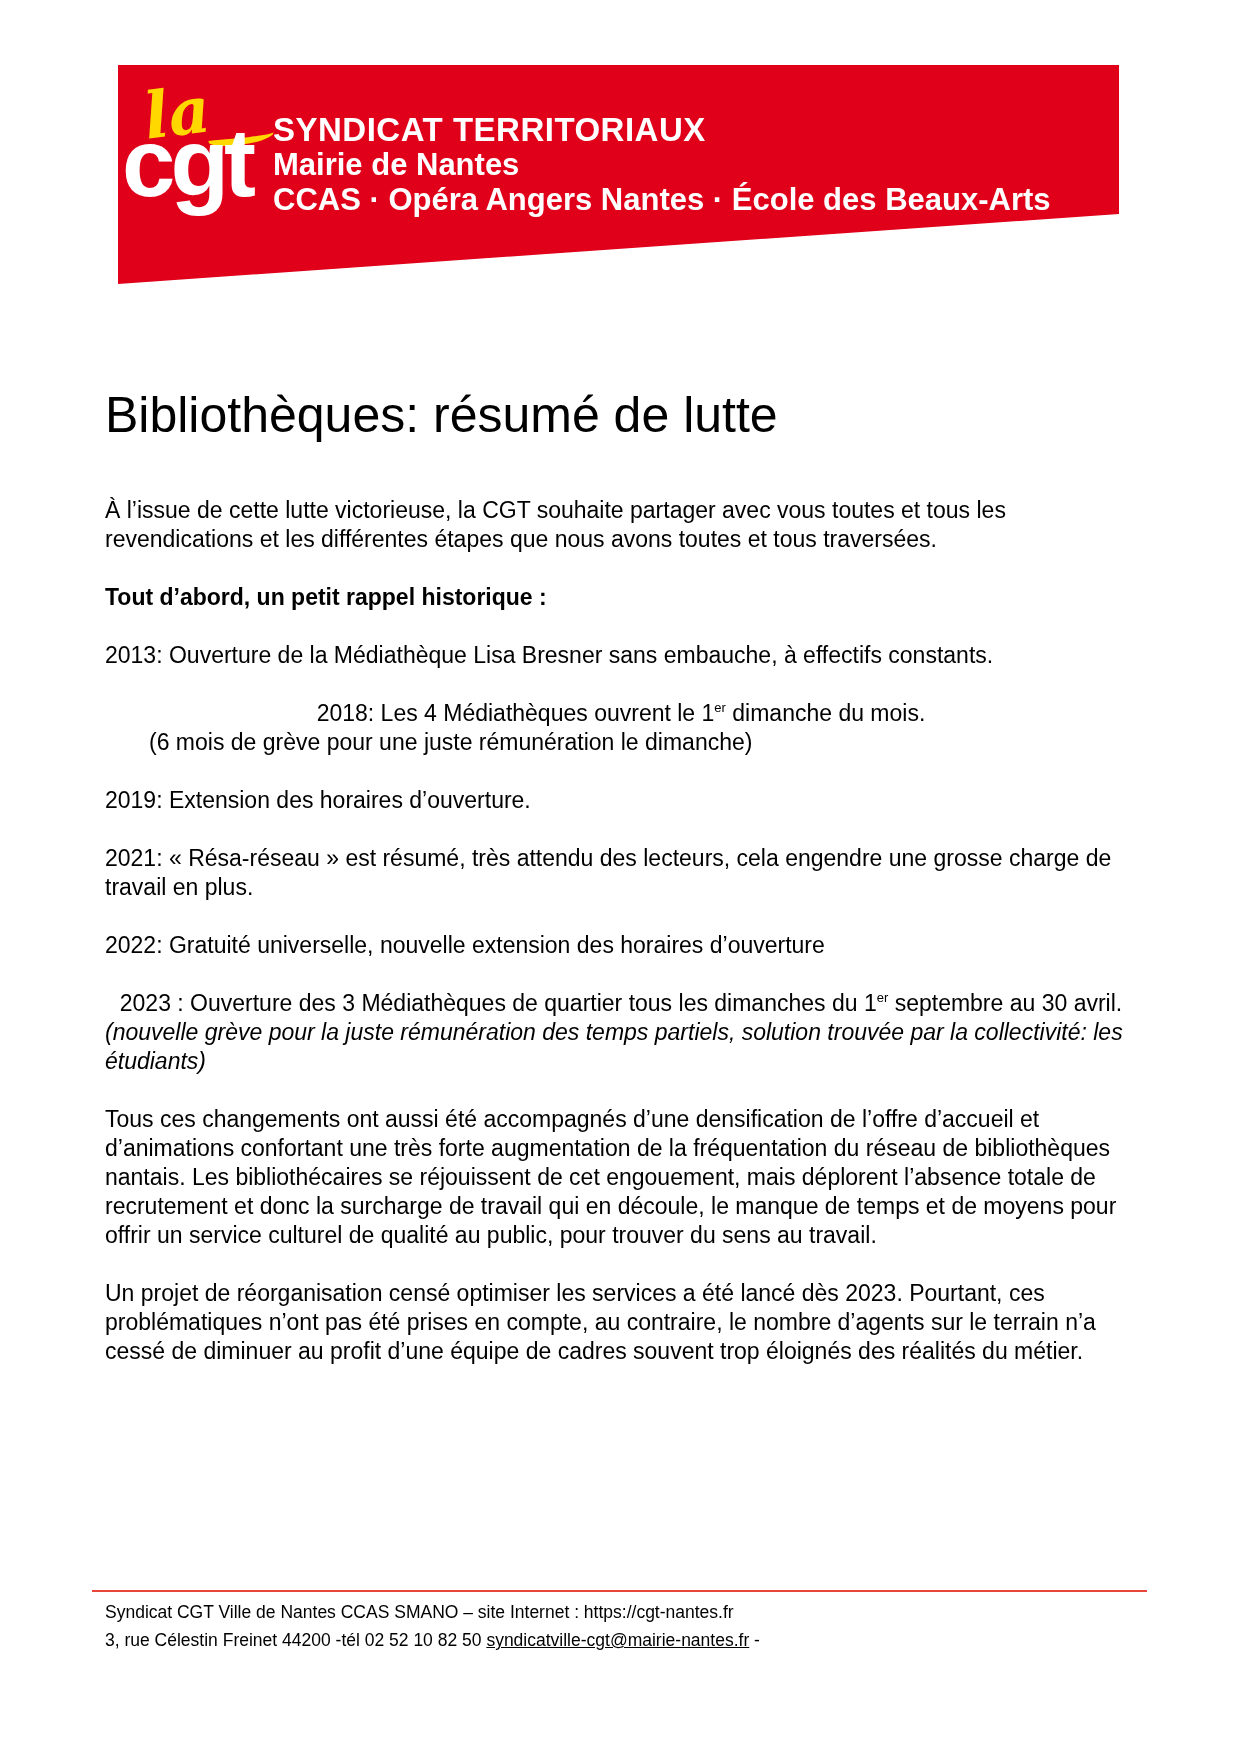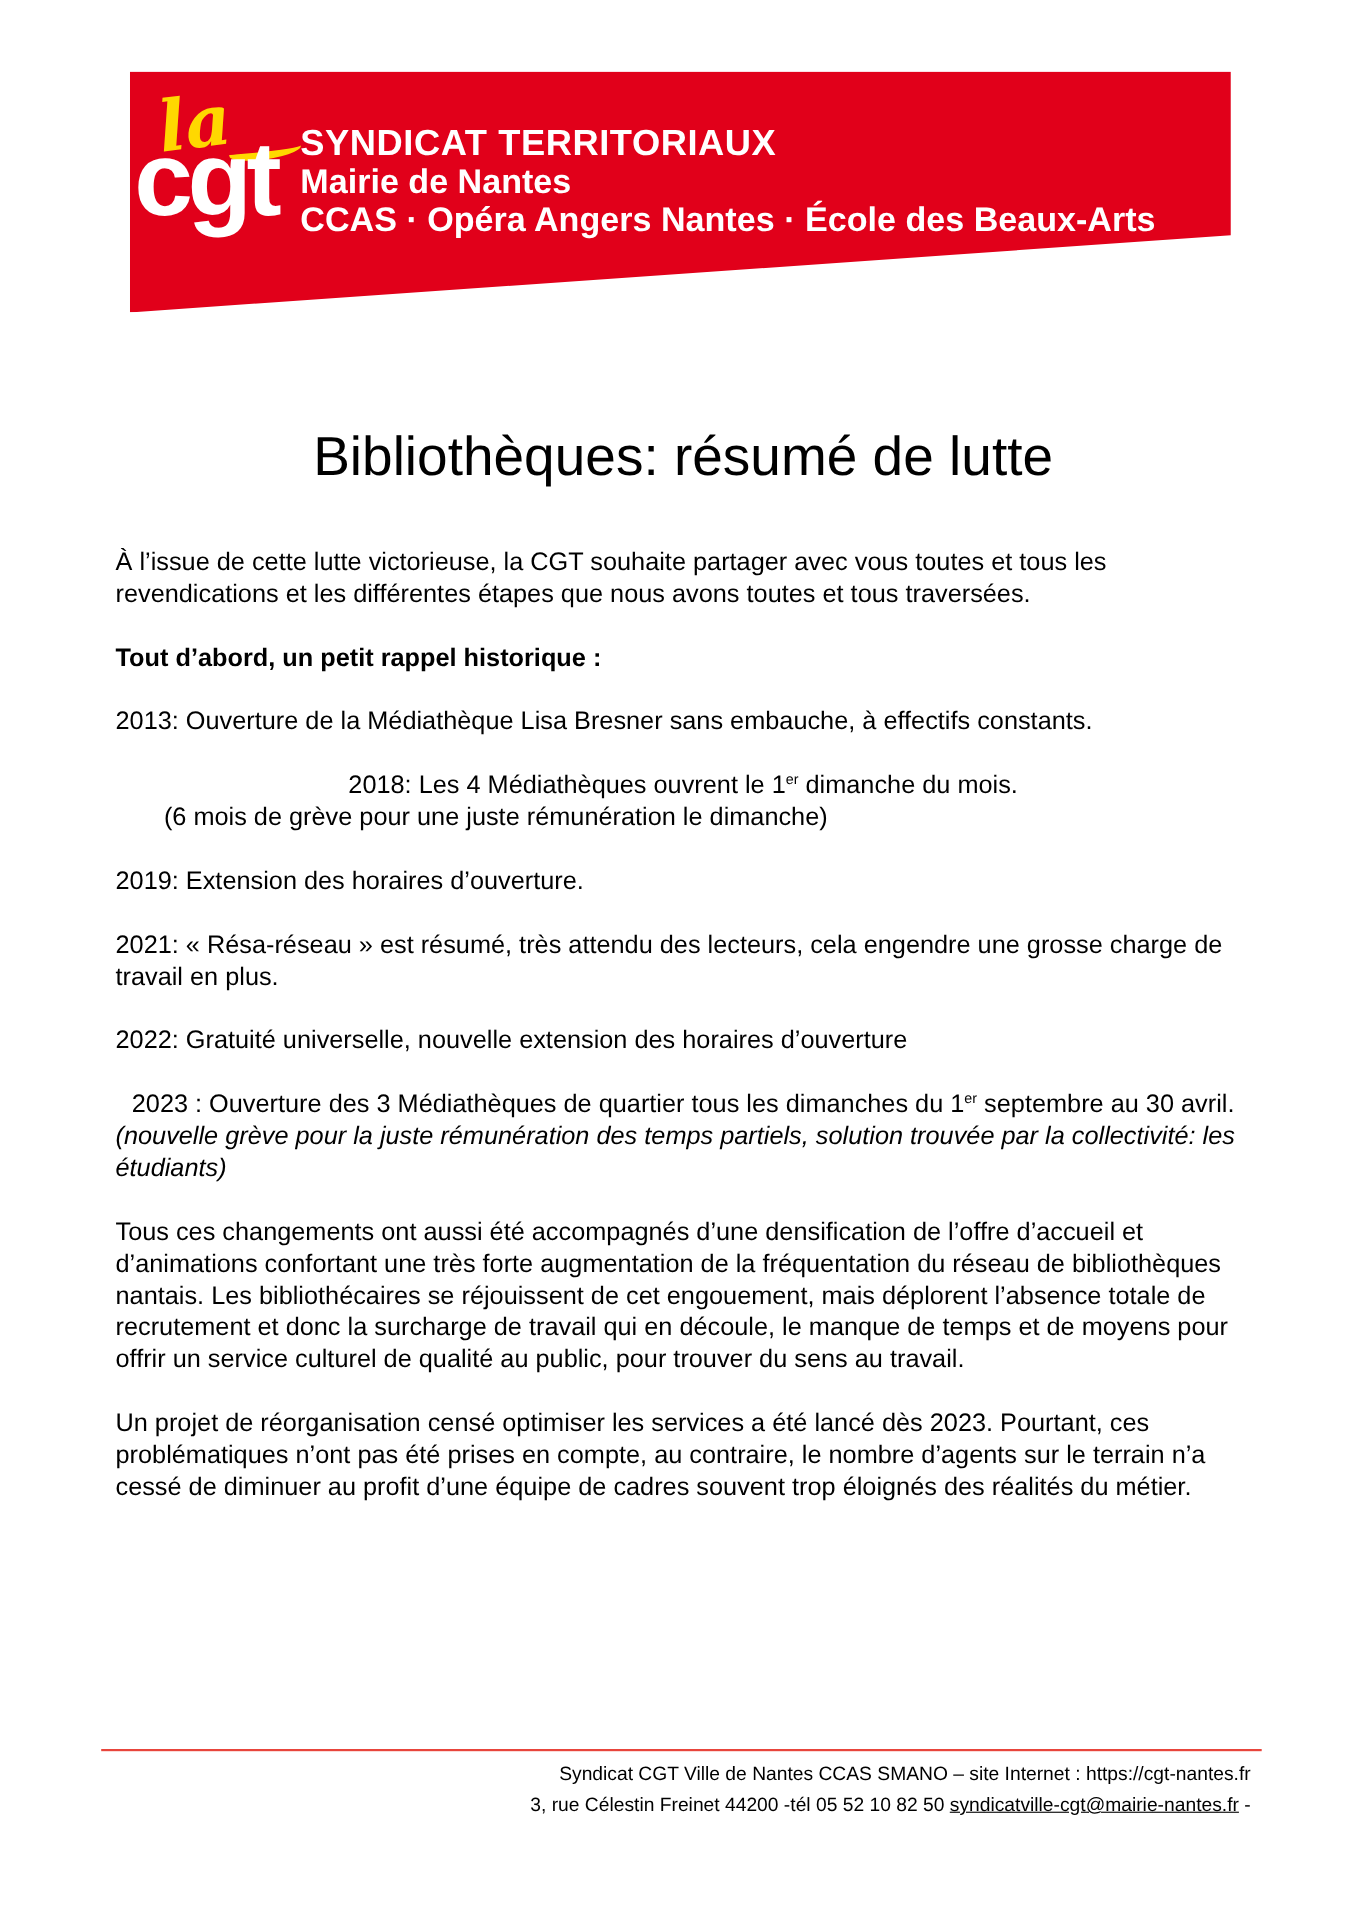--- a/index.html
+++ b/index.html
@@ -39,21 +39,21 @@
   }
   .logo-cgt {
     position:absolute; left:0px; top:30px;
     font-size:96px; font-weight:bold; letter-spacing:-5px; line-height:1;
     color:#ffffff;
   }
 
   
   .doc-title {
     position:absolute; left:105px; top:386px; width:1032px;
-    text-align:center; font-size:50px; font-weight:400; line-height:58px;
+    font-size:50px; font-weight:400; line-height:58px;
     white-space:nowrap;
   }
 
   
   .content {
     position:absolute; left:105px; top:496px; width:1032px;
     font-size:23px; line-height:29px;
   }
   .content p { margin:0 0 29px 0; }
   .content p.joined { margin-bottom:0;text-align:center; }
@@ -63,21 +63,21 @@
   sup.ord { font-size:13px; vertical-align:super; line-height:0; }
   .section-heading { font-weight:bold; }
 
   
   .footer-rule {
     position:absolute; left:92px; top:1590px; width:1055px; height:2px;
     background:#e8453c;
   }
   .footer {
     position:absolute; left:105px; top:1598px; width:1032px;
-    text-align:right; font-size:17.5px; line-height:28px; color:#000;
+    text-align:left; font-size:17.5px; line-height:28px; color:#000;
   }
   .footer a { color:#000000; text-decoration:underline; }
 </style>
 </head>
 <body>
 
 <div class="page">
 
   <div class="banner">
     <div class="logo">
@@ -116,16 +116,16 @@
 
     <p><span class="bold">Tous ces changements</span><span> ont aussi été accompagnés d’une densification de l’offre d’accueil et d’animations confortant une très forte augmentation de la fréquentation du réseau de bibliothèques nantais. Les bibliothécaires se réjouissent de cet engouement, mais déplorent l’absence totale de recrutement et donc la surcharge de travail qui en découle, le manque de temps et de moyens pour offrir un service culturel de qualité au public, pour trouver du sens au travail.</span></p>
 
     <p>Un projet de réorganisation censé optimiser les services a été lancé dès 2023. Pourtant, ces problématiques n’ont pas été prises en compte, au contraire, le nombre d’agents sur le terrain n’a cessé de diminuer au profit d’une équipe de cadres souvent trop éloignés des réalités du métier.</p>
 
   </div>
 
   <div class="footer-rule"></div>
   <div class="footer">
     <div>Syndicat CGT Ville de Nantes CCAS SMANO – site Internet : https://cgt-nantes.fr</div>
-    <div><span>3, rue Célestin Freinet 44200 -tél 05 52 10 82 50 </span><a href="#">syndicatville-cgt@mairie-nantes.fr</a><span> -</span></div>
+    <div><span>3, rue Célestin Freinet 44200 -tél 02 52 10 82 50 </span><a href="#">syndicatville-cgt@mairie-nantes.fr</a><span> -</span></div>
   </div>
 
 </div>
 
 </body></html>

